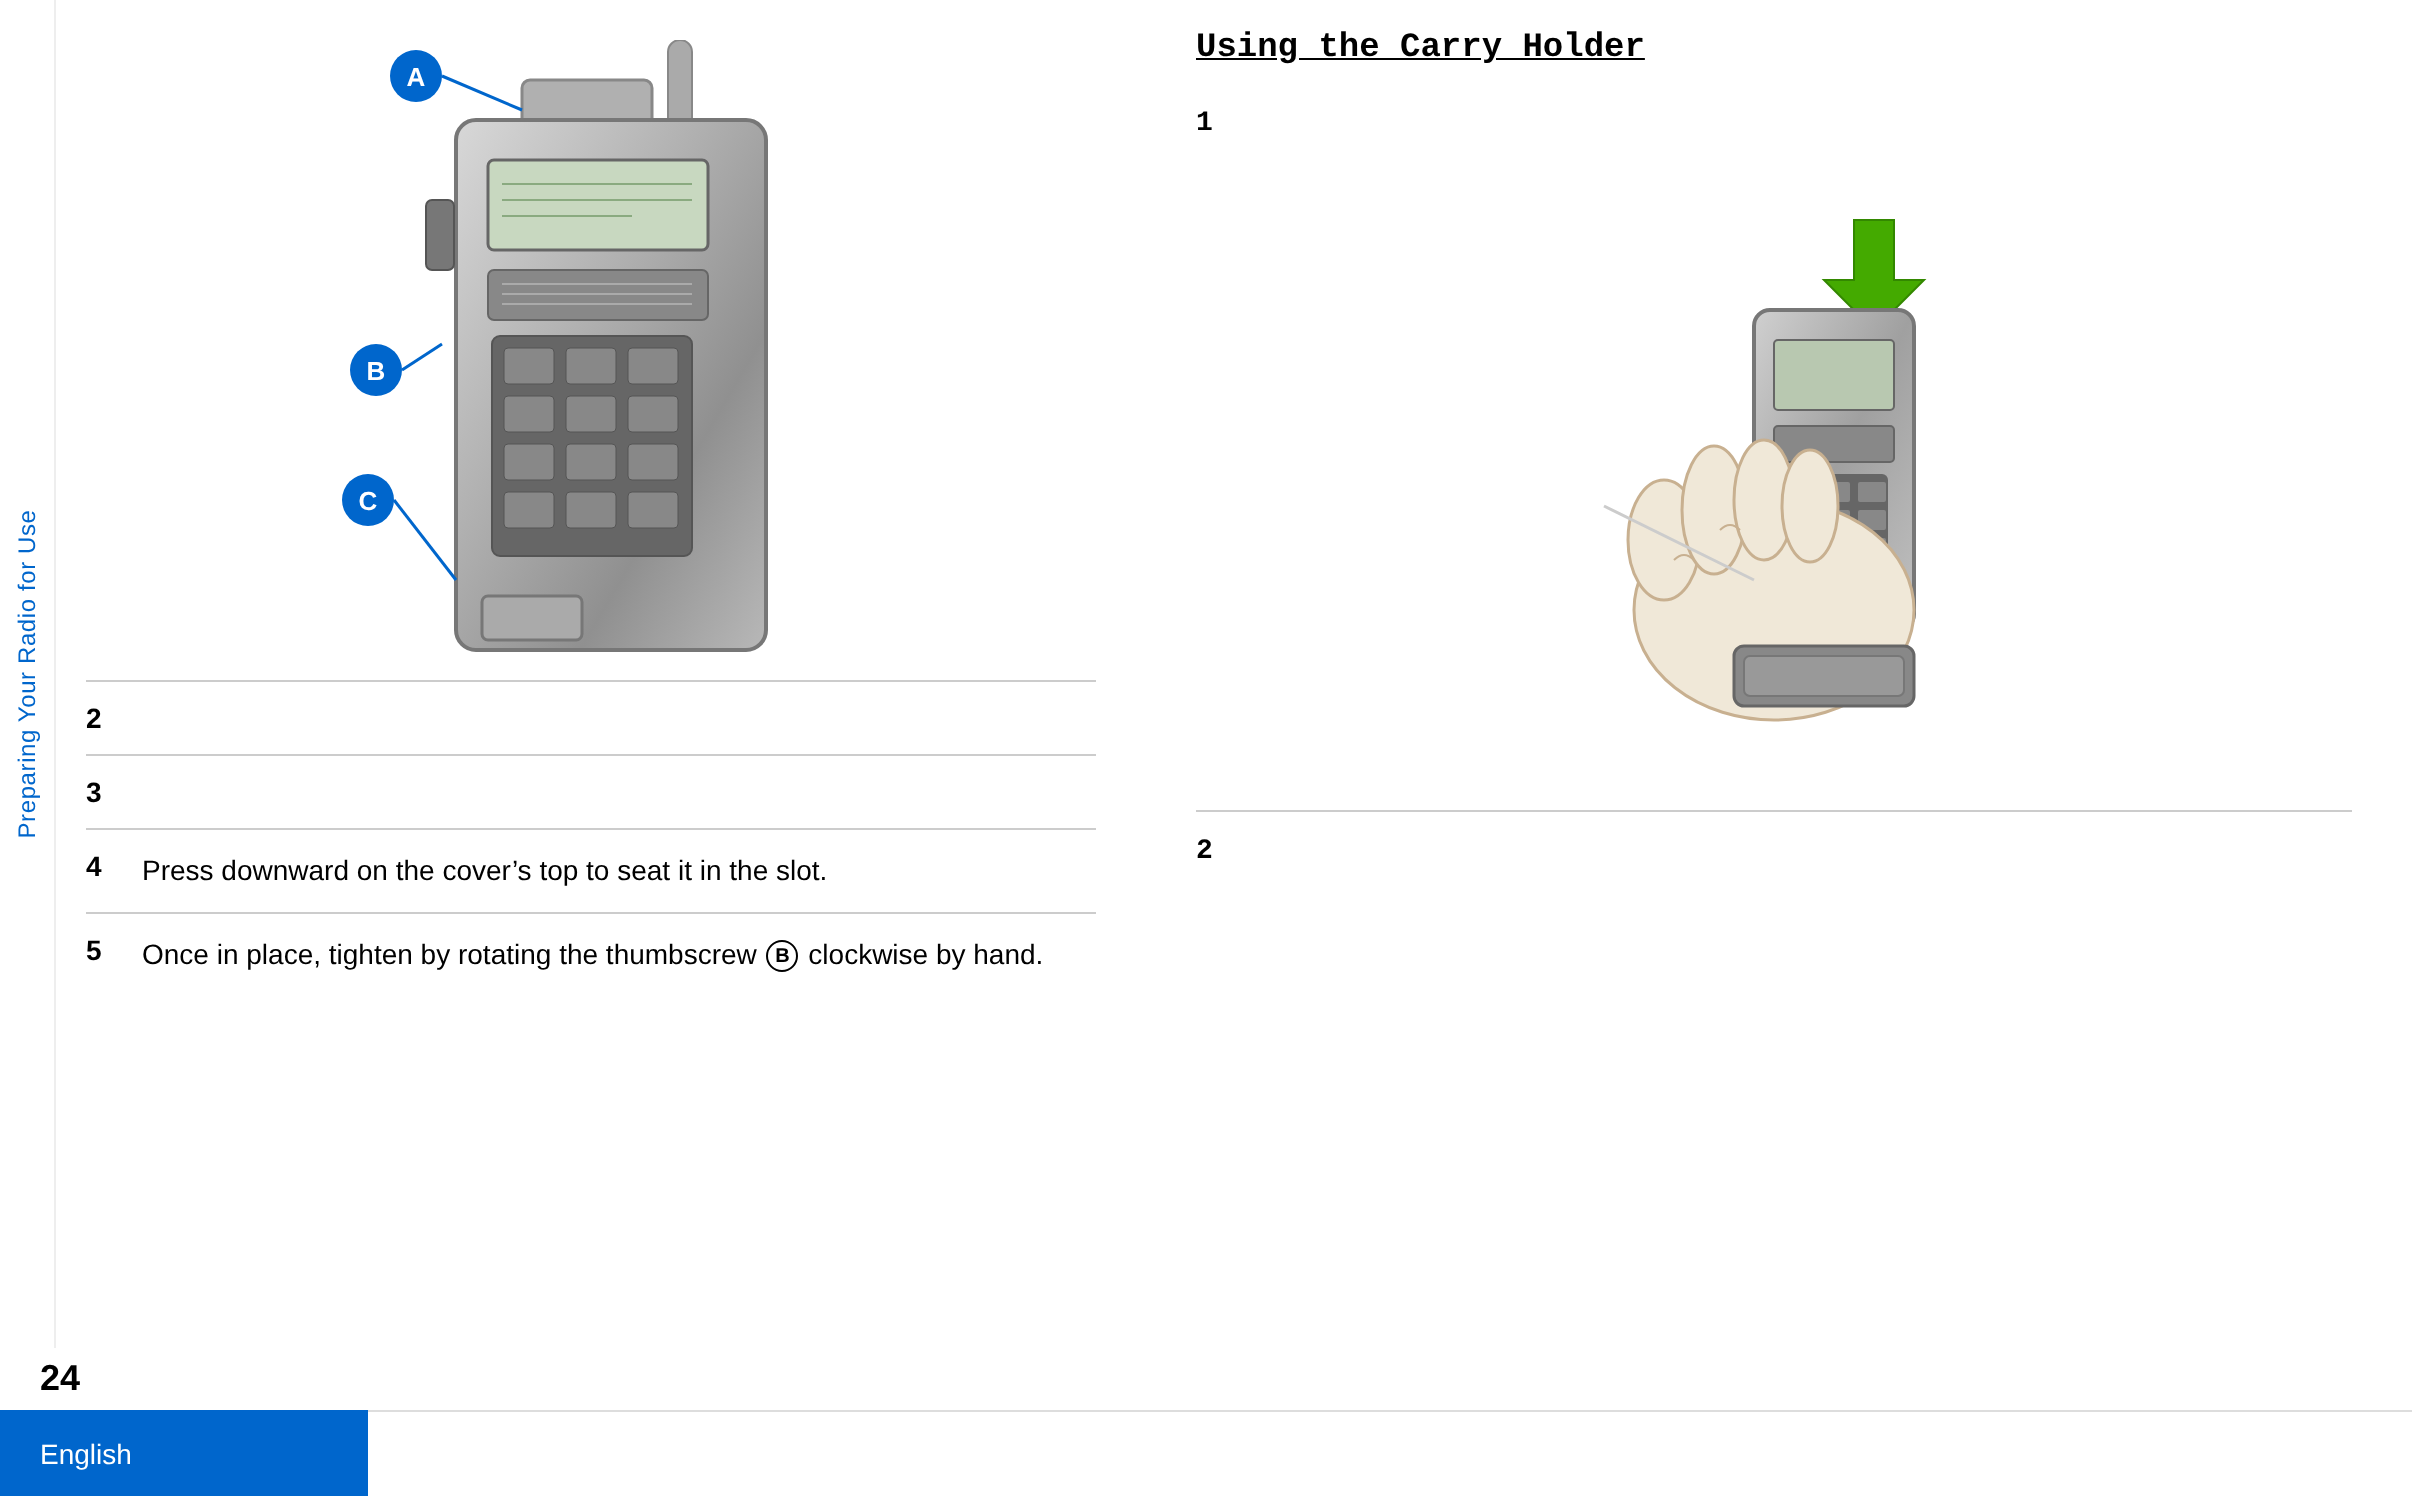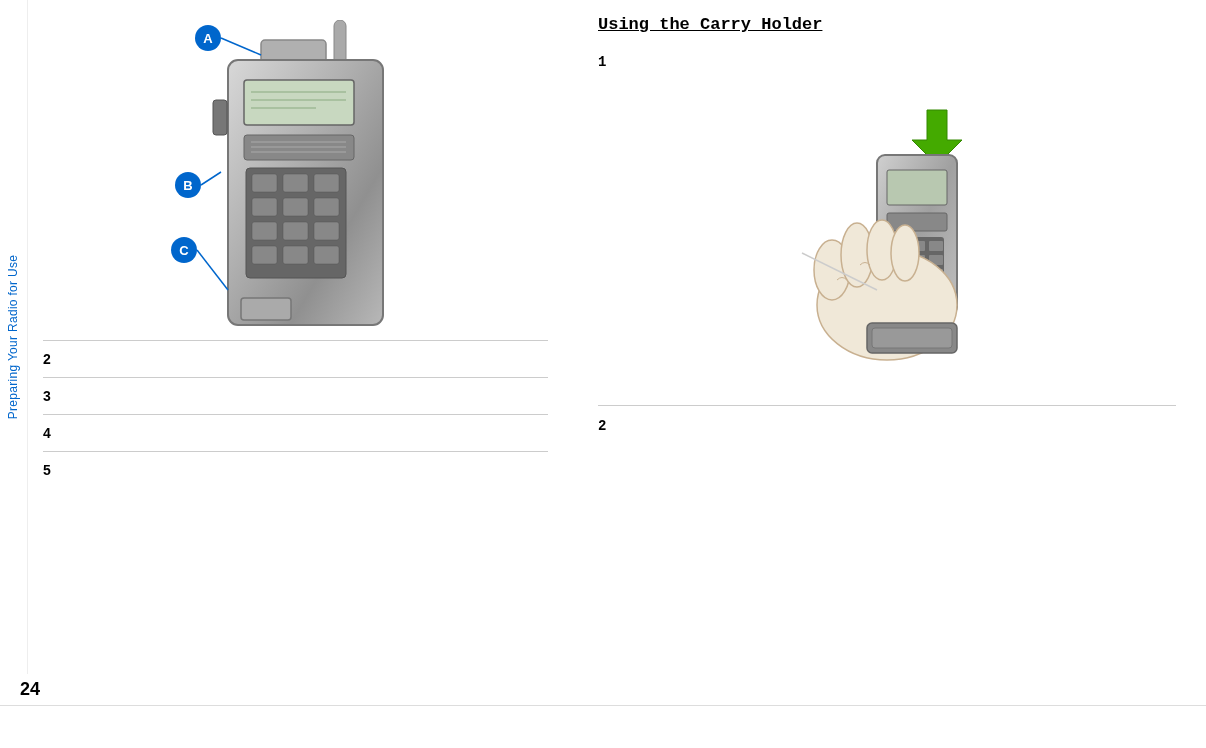--- a/index.html
+++ b/index.html
@@ -271,24 +271,26 @@
       <div class="step-item">
         <span class="step-number">2</span>
       </div>
 
       <div class="step-item">
         <span class="step-number">3</span>
       </div>
 
       <div class="step-item">
         <span class="step-number">4</span>
+        <span class="step-text">Press downward on the cover’s top to seat it in the slot.</span>
       </div>
 
       <div class="step-item">
         <span class="step-number">5</span>
+        <span class="step-text">Once in place, tighten by rotating the thumbscrew <span class="circle-label">B</span> clockwise by hand.</span>
       </div>
     </div>
   </div>
 
   <div class="right-panel">
     <h2 class="section-title">Using the Carry Holder</h2>
 
     <div class="carry-step">
       <span class="carry-step-number">1</span>
     </div>
@@ -343,14 +345,15 @@
       <span class="carry-step-number">2</span>
     </div>
   </div>
 </div>
 
 <div class="page-number-area">
   <span class="page-number">24</span>
 </div>
 
 <div class="footer">
+  <div class="footer-english">English</div>
   <div class="footer-spacer"></div>
 </div>
 
 </body></html>

